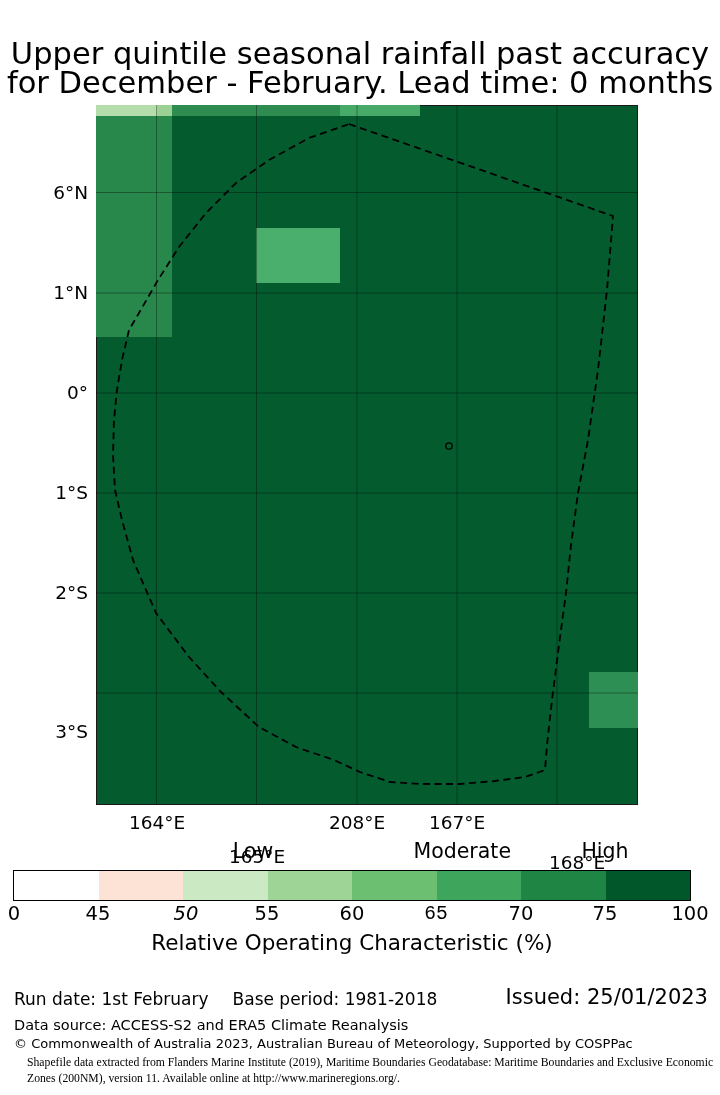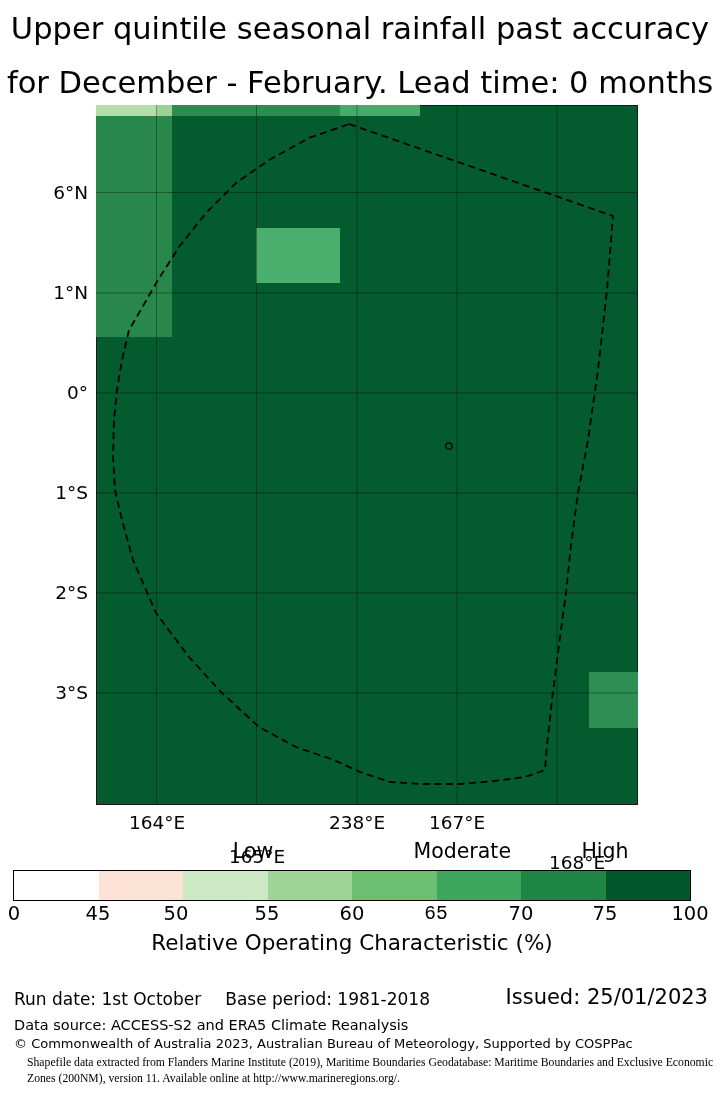--- a/index.html
+++ b/index.html
@@ -4,21 +4,21 @@
 <style>
   html,body{margin:0;padding:0;}
   body{
     width:720px;height:1095px;background:#ffffff;position:relative;overflow:hidden;
     font-family:"DejaVu Sans",sans-serif;color:#000;
   }
   
   .title-wrap{position:absolute;left:0;top:0;width:720px;height:104px;overflow:hidden;}
   .title-line{position:absolute;left:50%;transform:translateX(-50%);white-space:nowrap;
     font-size:30.5px;line-height:34px;color:#000;}
-  .t1{top:12px;}
+  .t1{top:37px;}
   .t2{top:66px;}
   
   .map{position:absolute;left:96px;top:105px;width:542px;height:700px;
     outline:1px solid #1a1a1a;outline-offset:-1px;overflow:hidden;}
   .patch{position:absolute;}
   .map svg{position:absolute;left:0;top:0;}
   
   .ylab{position:absolute;left:28px;width:60px;text-align:right;font-size:18.5px;line-height:23px;}
   .xlab{position:absolute;top:811px;width:90px;text-align:center;font-size:18.5px;line-height:23px;}
   
@@ -73,54 +73,54 @@
          L173,55 L213,33 Z" fill="none" stroke="#000" stroke-width="1.8" stroke-dasharray="7 4.5"></path>
     <circle cx="353" cy="341" r="3.2" fill="none" stroke="#000" stroke-width="1.3"></circle>
   </svg>
 </div>
 
 <div class="ylab" style="top:181px;">6°N</div>
 <div class="ylab" style="top:281px;">1°N</div>
 <div class="ylab" style="top:381px;">0°</div>
 <div class="ylab" style="top:481px;">1°S</div>
 <div class="ylab" style="top:581px;">2°S</div>
-<div class="ylab" style="top:681px;text-align:right;">3°S</div>
+<div class="ylab" style="top:720px;text-align:right;">3°S</div>
 
 <div class="xlab" style="left:112px;">164°E</div>
 <div class="xlab" style="left:212px;margin-top:34px;">165°E</div>
-<div class="xlab" style="left:312px;">238°E</div>
+<div class="xlab" style="left:312px;">208°E</div>
 <div class="xlab" style="left:412px;">167°E</div>
 <div class="xlab" style="left:532px;margin-top:40px;">168°E</div>
 
 <div class="cat" style="left:203px;width:100px;">Low</div>
 <div class="cat" style="left:361px;width:150px;text-align:right;">Moderate</div>
 <div class="cat" style="left:555px;width:100px;">High</div>
 
 <div class="cbar">
   <div class="seg" style="background-color: rgb(255, 255, 255);"></div>
   <div class="seg" style="background-color: rgb(252, 227, 214);"></div>
   <div class="seg" style="background-color: rgb(203, 233, 195);"></div>
   <div class="seg" style="background-color: rgb(158, 213, 151);"></div>
   <div class="seg" style="background-color: rgb(108, 191, 112);"></div>
   <div class="seg" style="background-color: rgb(62, 166, 92);"></div>
   <div class="seg" style="background-color: rgb(30, 133, 68);"></div>
   <div class="seg" style="background-color: rgb(2, 87, 42);"></div>
 </div>
 
 <div class="cbt" style="left:-28px;">0</div>
 <div class="cbt" style="left:56px;">45</div>
-<div class="cbt" style="left:134px;">50</div>
+<div class="cbt" style="left:144px;font-style:italic;">50</div>
 <div class="cbt" style="left:225px;">55</div>
 <div class="cbt" style="left:310px;">60</div>
 <div class="cbt" style="left:394px;font-family:Liberation Mono, monospace;">65</div>
 <div class="cbt" style="left:479px;">70</div>
 <div class="cbt" style="left:563px;">75</div>
 <div class="cbt" style="left:648px;">100</div>
 
 <div class="cblabel">Relative Operating Characteristic (%)</div>
 
 <div class="f-run">
-  <span>Run date: 1st October</span><span class="gap"></span><span>Base period: 1981-2018</span>
+  <span>Run date: 1st February</span><span class="gap"></span><span>Base period: 1981-2018</span>
 </div>
 <div class="f-issued">Issued: 25/01/2023</div>
 <div class="f-src">Data source: ACCESS-S2 and ERA5 Climate Reanalysis</div>
 <div class="f-copy">© Commonwealth of Australia 2023, Australian Bureau of Meteorology, Supported by COSPPac</div>
 <div class="f-shape">Shapefile data extracted from Flanders Marine Institute (2019), Maritime Boundaries Geodatabase: Maritime Boundaries and Exclusive Economic Zones (200NM), version 11. Available online at http://www.marineregions.org/.</div>
 
 </body></html>

